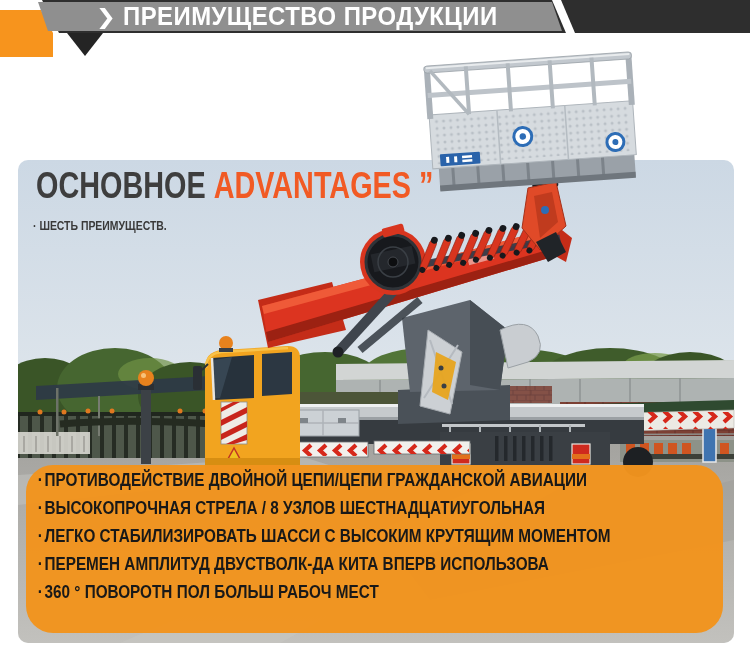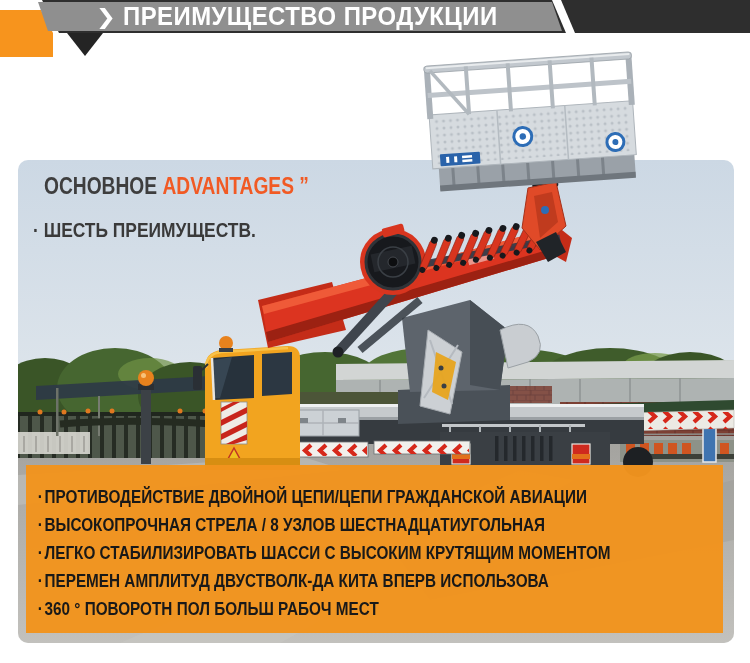--- a/index.html
+++ b/index.html
@@ -23,31 +23,31 @@
     clip-path:polygon(67px 33px,103px 33px,85px 56px);}
   .hdr-text{left:97px;top:0;height:33px;display:flex;align-items:center;color:#fff;white-space:nowrap;}
   .hdr-chevron{font-size:21px;font-weight:bold;margin-right:8px;transform:scaleX(1.15);display:inline-block;}
   .hdr-title{font-size:26px;font-weight:bold;letter-spacing:.5px;
     display:inline-block;transform:scaleX(.92);transform-origin:left center;}
   
   .card{left:18px;top:160px;width:716px;height:483px;border-radius:10px;overflow:hidden;}
   .card svg{display:block;}
   .machine{left:0;top:0;width:750px;height:663px;pointer-events:none;}
   
-  .hero-title{left:44px;top:168px;white-space:nowrap;font-weight:bold;font-size:24px;line-height:36px;}
+  .hero-title{left:36px;top:168px;white-space:nowrap;font-weight:bold;font-size:36px;line-height:36px;}
   .cond{display:inline-block;transform-origin:left center;white-space:nowrap;}
   .t-dark{color:var(--title_dark,#3E3E3E);}
   .t-accent{color:var(--title_accent_orange,#F15A24);}
-  .hero-sub{left:33px;top:219px;white-space:nowrap;font-weight:bold;font-size:20px;color:#3a3a3a;}
+  .hero-sub{left:33px;top:219px;white-space:nowrap;font-weight:bold;font-size:12px;color:#3a3a3a;}
   .hero-sub .cond{transform:scaleX(.87);}
   .hero-title .cond{transform:scaleX(.8);}
   
   .adv-panel{left:26px;top:465px;width:697px;height:168px;
     background:var(--panel_orange,#F2941E);opacity:.97;
-    padding:18px 0 0 10px;box-sizing:border-box;}
+    padding:1px 0 0 10px;box-sizing:border-box;border-radius:27px;}
   .adv-row{height:28px;line-height:28px;white-space:nowrap;
     color:var(--bullet_text,#141414);font-weight:bold;font-size:18px;}
   .adv-marker{display:inline-block;width:10px;text-align:center;vertical-align:top;}
   .adv-row .cond{transform:scaleX(.85);}
 </style>
 </head>
 <body>
 
 <div class="abs hdr-orange"></div>
 <div class="abs hdr-dark"></div>

